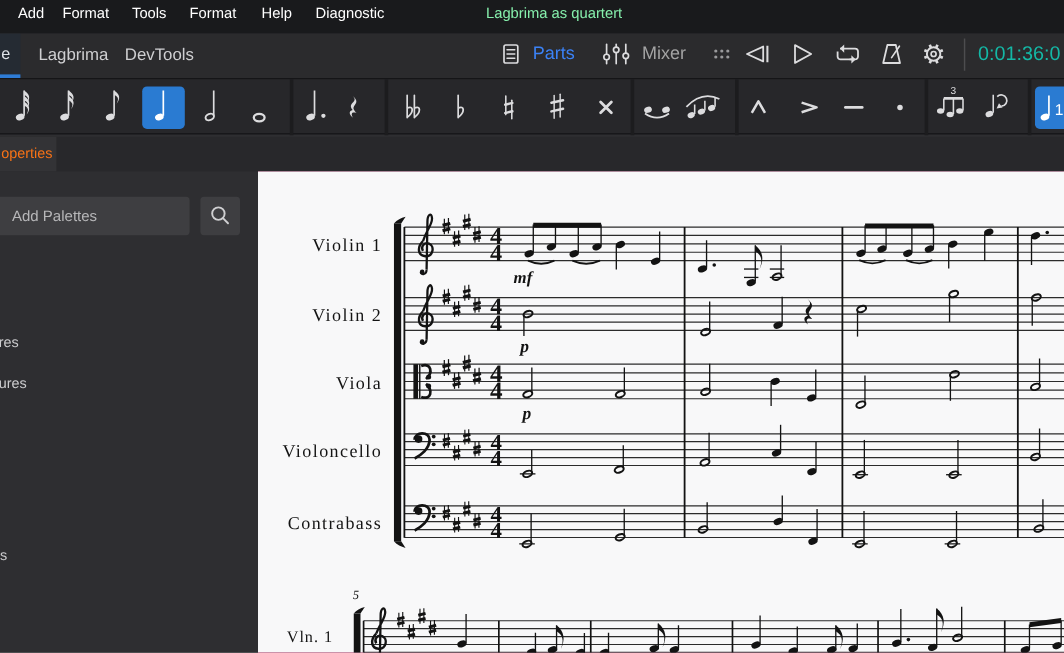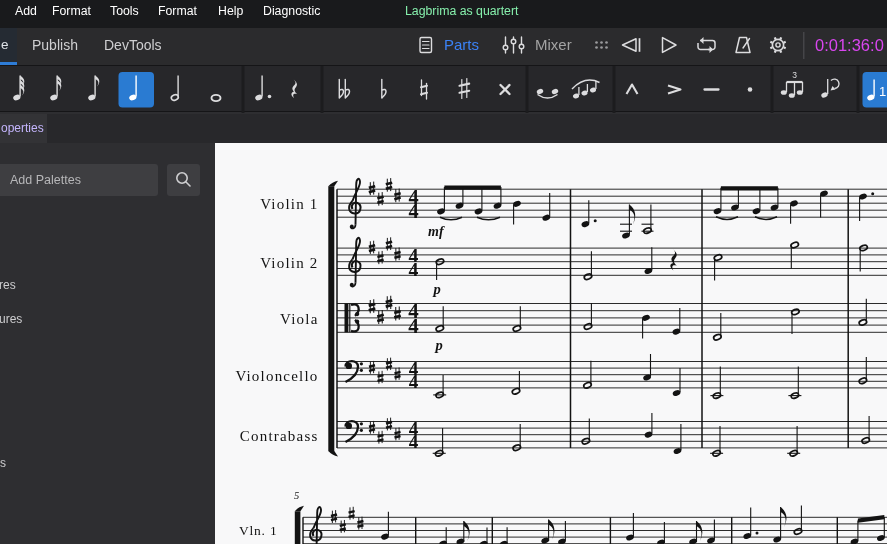--- a/index.html
+++ b/index.html
@@ -6,45 +6,45 @@
 .abs{position:absolute}
 #row1{left:0;top:0;width:887px;height:28px;background:#191a1c}
 #row1 span{position:absolute;top:3.5px;font-size:12.3px;color:#ffffff}
 #row2{left:0;top:28px;width:887px;height:37px;background:#2b2b2d}
 #row2 .mi{position:absolute;top:8.5px;font-size:14px;color:#cfcfd1}
 #etab{left:0;top:0;width:17px;height:37px;background:#252b33}
 #etab i{position:absolute;left:1px;top:9px;font-style:normal;font-size:13.5px;color:#dfe3e8}
 #etab b{position:absolute;left:0;bottom:0;width:17px;height:3px;background:#2e7cd6}
 #row3{left:0;top:65px;width:887px;height:47px;background:#27272a;border-top:1px solid #151517;border-bottom:1.5px solid #151517}
 #row4{left:0;top:113.5px;width:887px;height:29.5px;background:#28282b}
-.tab{position:absolute;top:0;height:29.5px;color:#c4b5fd;font-size:12px;line-height:29.5px}
+.tab{position:absolute;top:0;height:29.5px;color:#f97316;font-size:12px;line-height:29.5px}
 #sidebar{left:0;top:143px;width:215px;height:401px;background:#2e2e31;overflow:hidden}
 #score{left:215px;top:143px;width:672px;height:401px;background:#be185d}
 .sit{position:absolute;font-size:12px;color:#cdcdcf}
 </style></head><body>
 <div id="app">
 <div class="abs" id="row1">
 <span style="left:15px">Add</span>
       <span style="left:52px">Format</span>
       <span style="left:110px">Tools</span>
       <span style="left:158px">Format</span>
       <span style="left:218px">Help</span>
       <span style="left:263px">Diagnostic</span>
 <span style="left:405px;color:#86efac">Lagbrima as quartert</span>
 </div>
 <div class="abs" id="row2">
 <div id="etab">
         <i>e</i>
         <b></b>
       </div>
-<span class="mi" style="left:32px">Publish</span>
+<span class="mi" style="left:32px">Lagbrima</span>
       <span class="mi" style="left:104px">DevTools</span>
 <span class="mi" style="left:444px;color:#3b82f6;font-size:15px;top:8px">Parts</span>
       <span class="mi" style="left:535px;color:#a3a3a3;font-size:15px;top:8px">Mixer</span>
-<span style="position:absolute;left:815px;top:8px;font-size:16.5px;color:#d946ef">0:01:36:0</span>
+<span style="position:absolute;left:815px;top:8px;font-size:16.5px;color:#14b8a6">0:01:36:0</span>
 <svg width="887" height="37" viewBox="0 28 887 37" style="position:absolute;left:0;top:0">
         <rect x="420.0" y="37.5" width="11.5" height="15" rx="1.5" fill="none" stroke="#dcdcde" stroke-width="1.4"></rect>
         <line x1="422.5" y1="41.5" x2="429.0" y2="41.5" stroke="#dcdcde" stroke-width="1.2" stroke-linecap="round"></line>
         <line x1="422.5" y1="45.0" x2="429.0" y2="45.0" stroke="#dcdcde" stroke-width="1.2" stroke-linecap="round"></line>
         <line x1="422.5" y1="48.5" x2="429.0" y2="48.5" stroke="#dcdcde" stroke-width="1.2" stroke-linecap="round"></line>
         <line x1="505.5" y1="37.0" x2="505.5" y2="53.0" stroke="#dcdcde" stroke-width="1.4" stroke-linecap="round"></line>
         <circle cx="505.5" cy="47.5" r="2.3" fill="#2b2b2d" stroke="#dcdcde" stroke-width="1.4"></circle>
         <line x1="513.5" y1="37.0" x2="513.5" y2="53.0" stroke="#dcdcde" stroke-width="1.4" stroke-linecap="round"></line>
         <circle cx="513.5" cy="41.5" r="2.3" fill="#2b2b2d" stroke="#dcdcde" stroke-width="1.4"></circle>
         <line x1="521.5" y1="37.0" x2="521.5" y2="53.0" stroke="#dcdcde" stroke-width="1.4" stroke-linecap="round"></line>

